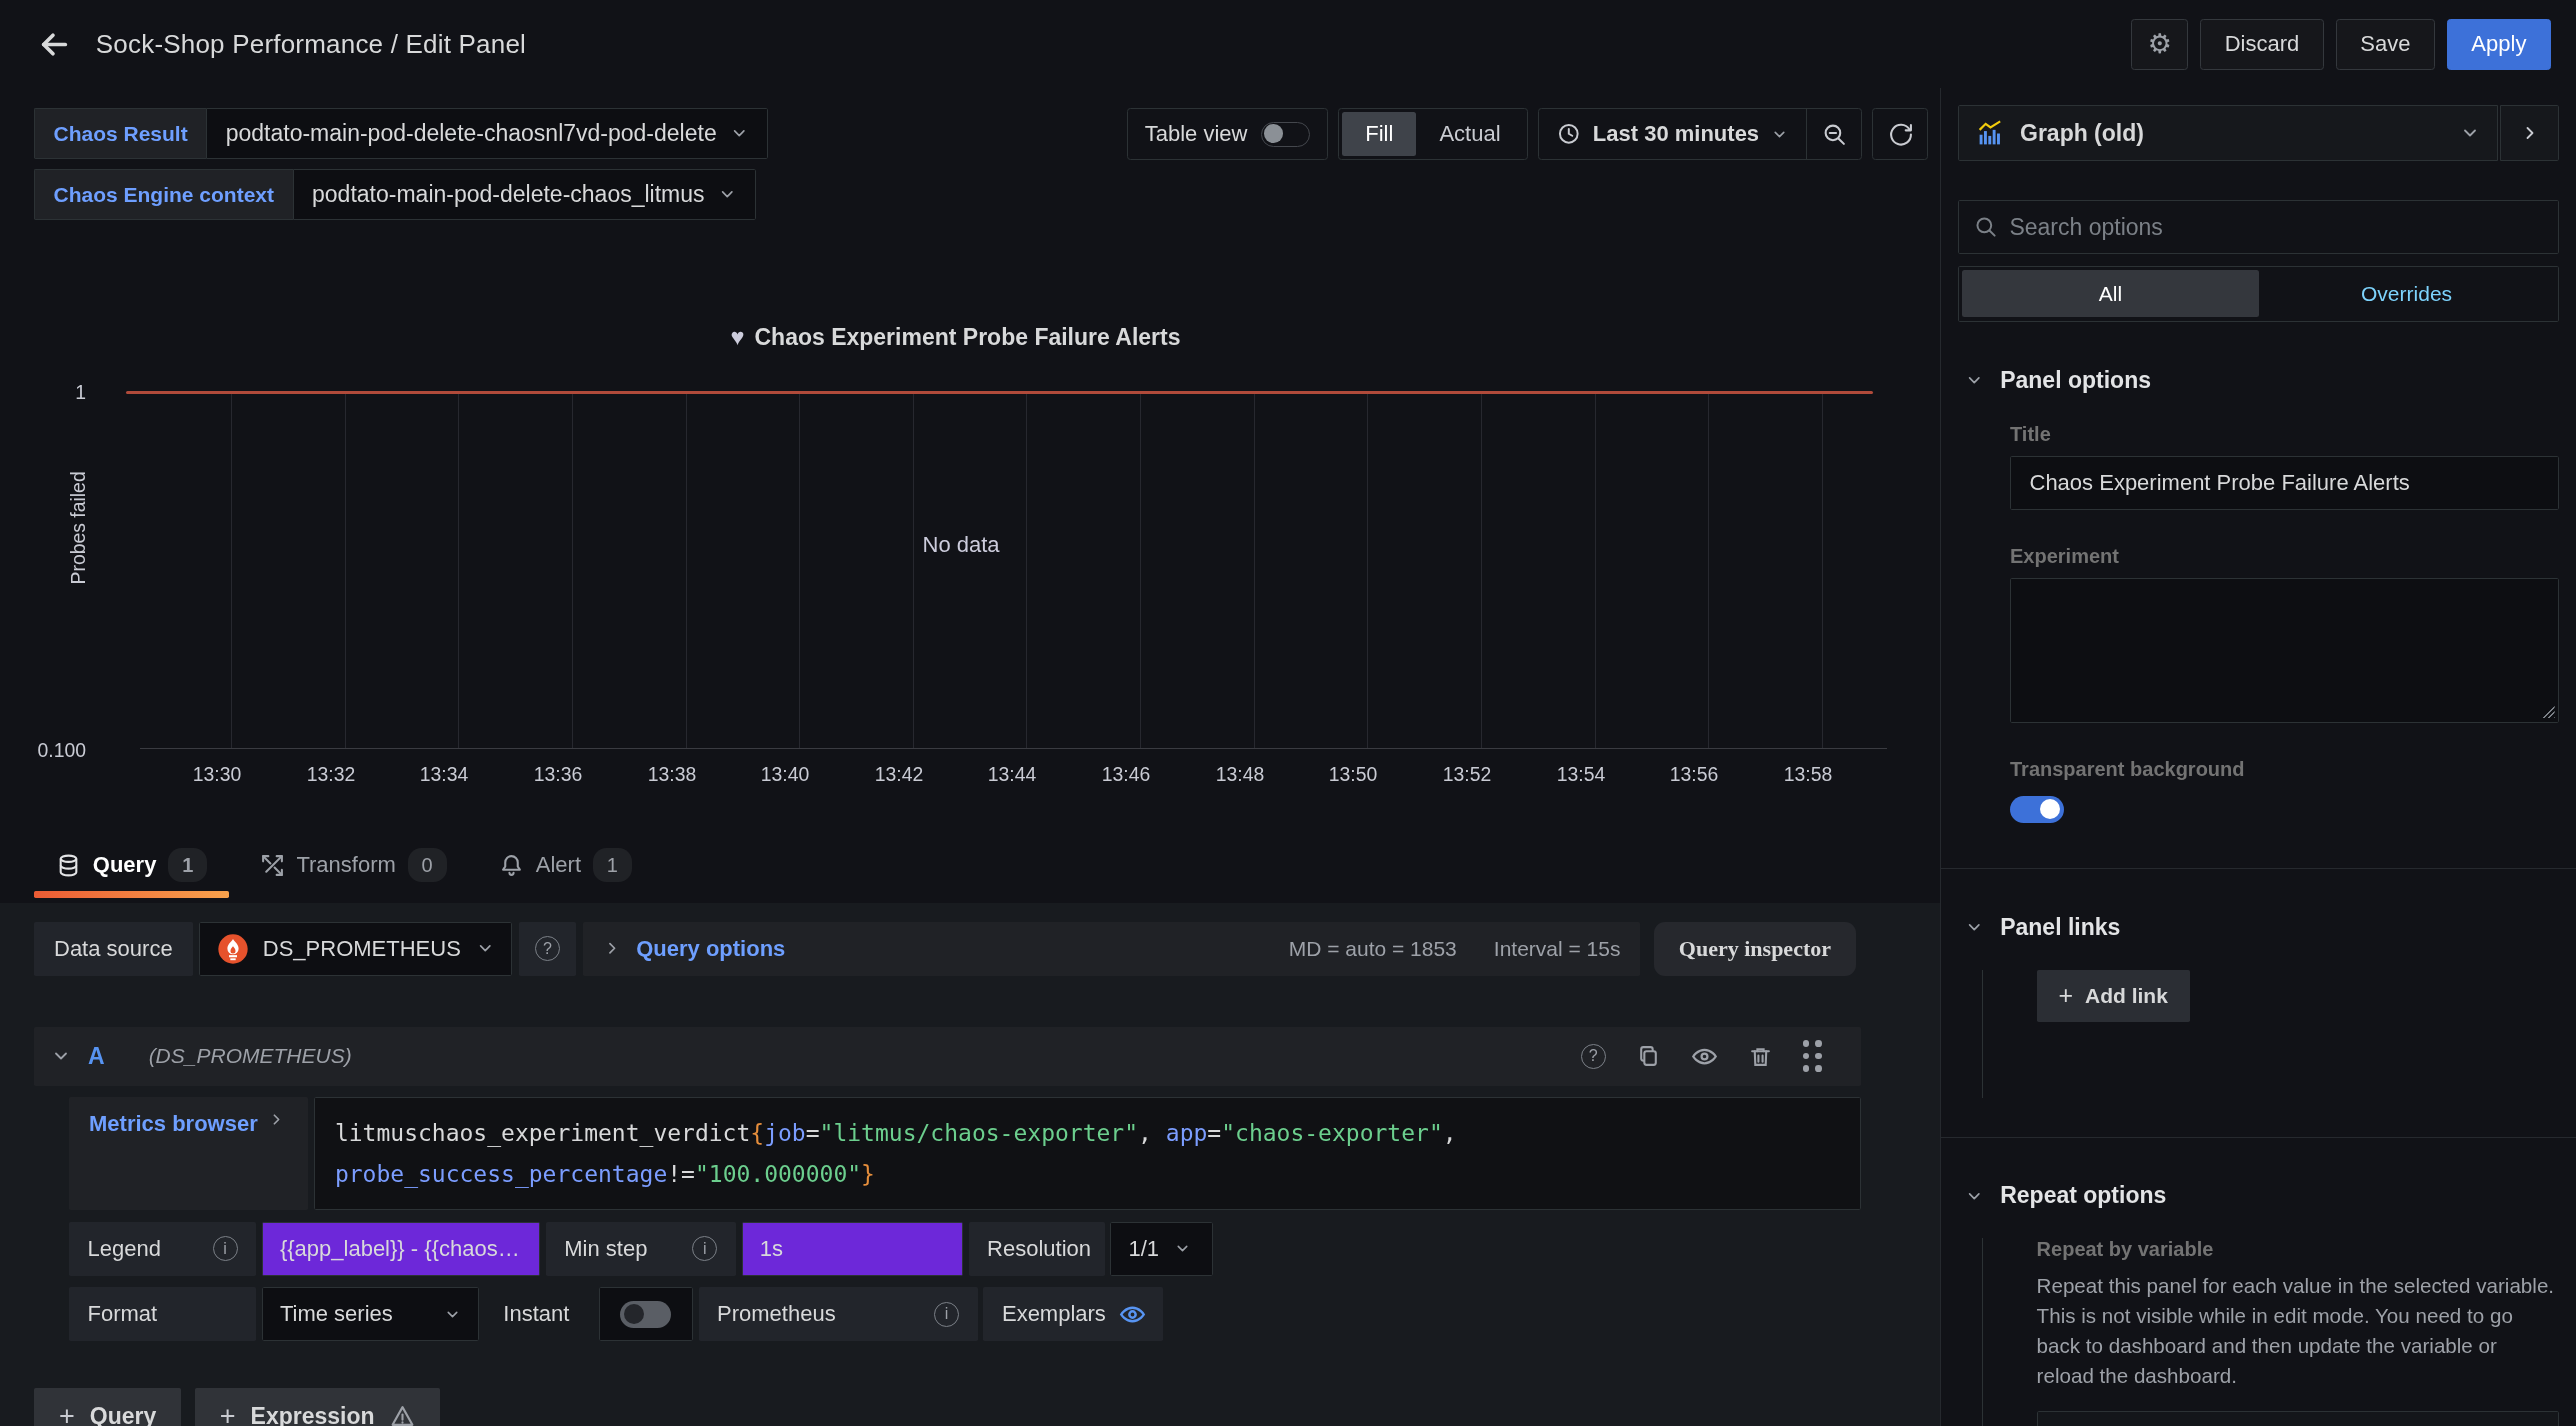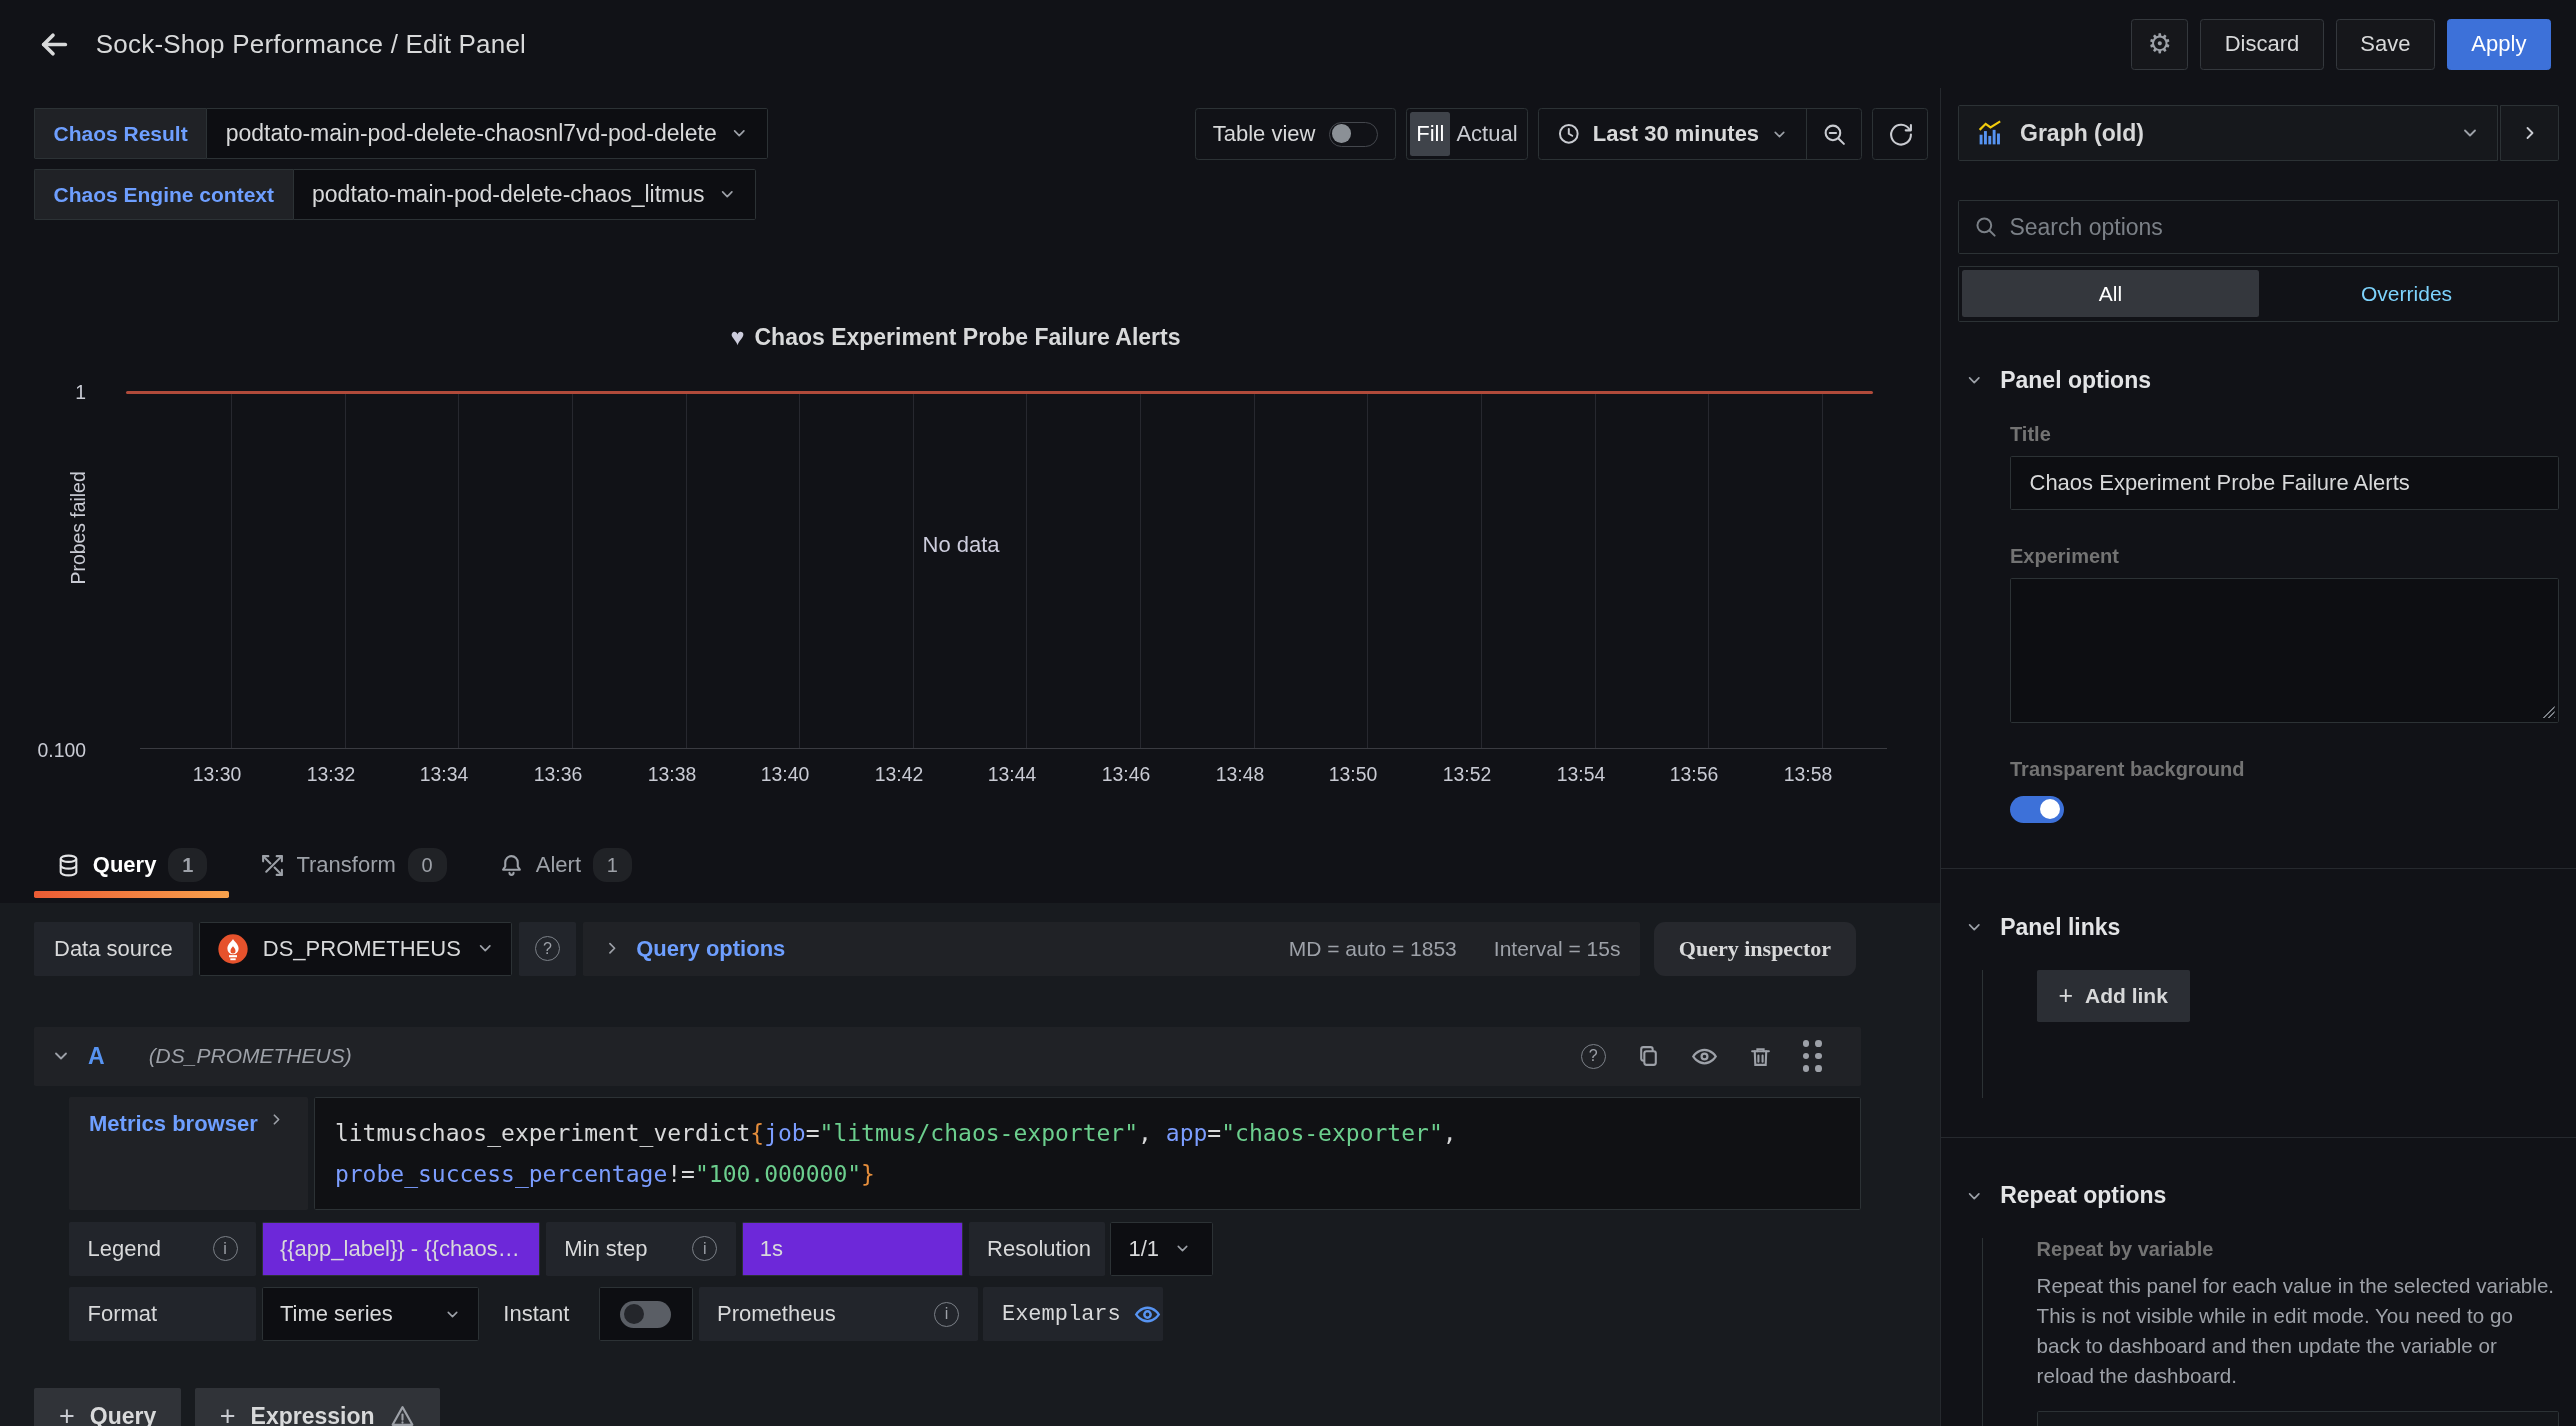--- a/index.html
+++ b/index.html
@@ -32,21 +32,21 @@
   .toolbar { position:absolute; top:20px; right:11.8px; display:flex; gap:10px; align-items:center; }
   .tool-box { height:52px; border:0.8px solid #2c3235; border-radius:3.4px; background:#111217; display:flex; align-items:center; }
   .tableview { padding:0 17px; gap:13.5px; }
   .toggle { width:49px; height:25px; border-radius:13.5px; background:#111217; border:0.8px solid #44474d; position:relative; cursor:pointer; }
   .toggle .knob { position:absolute; top:1.7px; left:2.5px; width:18.5px; height:18.5px; border-radius:50%; background:#8b9096; }
   .toggle.big { width:54px; height:27px; border:none; background:#5a5e65; }
   .toggle.big .knob { top:3.4px; left:4.2px; width:20px; height:20px; background:#24262b; }
   .toggle.big.on { background:#3d71d9; }
   .toggle.big.on .knob { left:auto; right:4.2px; background:#fff; }
   .segmented { padding:3.4px; gap:0; }
-  .segment { height:44px; display:flex; align-items:center; padding:0 6px; border-radius:2.5px; color:#c9cbd1; font-weight:500; cursor:pointer; }
+  .segment { height:44px; display:flex; align-items:center; padding:0 23px; border-radius:2.5px; color:#c9cbd1; font-weight:500; cursor:pointer; }
   .segment.active { background:#3f434a; color:#fff; }
   .timegroup { padding:0; }
   .time-main { display:flex; align-items:center; gap:11.8px; padding:0 18.5px; height:100%; cursor:pointer; font-weight:500; }
   .tg-divider { width:0.8px; height:100%; background:#2c3235; }
   .tool-icon-btn { width:54px; height:100%; display:flex; align-items:center; justify-content:center; cursor:pointer; background:none; border:none; color:#9da1a8; }
   .refresh-btn { width:56px; height:52px; }
 
   
   .chart { position:relative; height:505px; }
   .chart-title { position:absolute; top:29px; left:0; width:1911px; text-align:center; font-weight:700; font-size:23px; display:flex; justify-content:center; gap:10px; align-items:center; }
@@ -453,21 +453,21 @@
           </div>
           <div class="toggle-cell">
             <span class="mini-toggle">
                 <span class="knob"></span>
               </span>
           </div>
           <div class="opt-box" style="width:279px;">
             <span>Prometheus</span>
             <span class="info-i" style="margin-left:auto;">i</span>
           </div>
-          <div class="opt-box" style="width:180px;font-family:Liberation Mono, monospace;">
+          <div class="opt-box" style="width:180px;">
             <span>Exemplars</span>
             <span style="margin-left:auto;">
                 <svg width="27" height="27" viewBox="0 0 24 24" fill="none" stroke="#5794f2" stroke-width="2.2">
                   <path d="M2 12s3.5-6 10-6 10 6 10 6-3.5 6-10 6-10-6-10-6Z"></path>
                   <circle cx="12" cy="12" r="2.8"></circle>
                 </svg>
               </span>
           </div>
         </div>
       </div>

